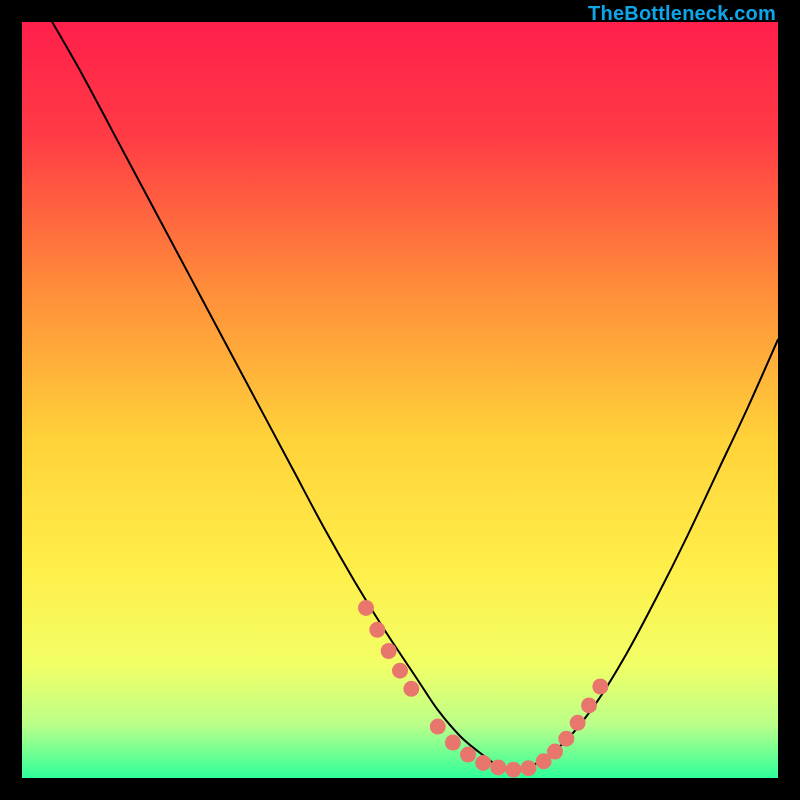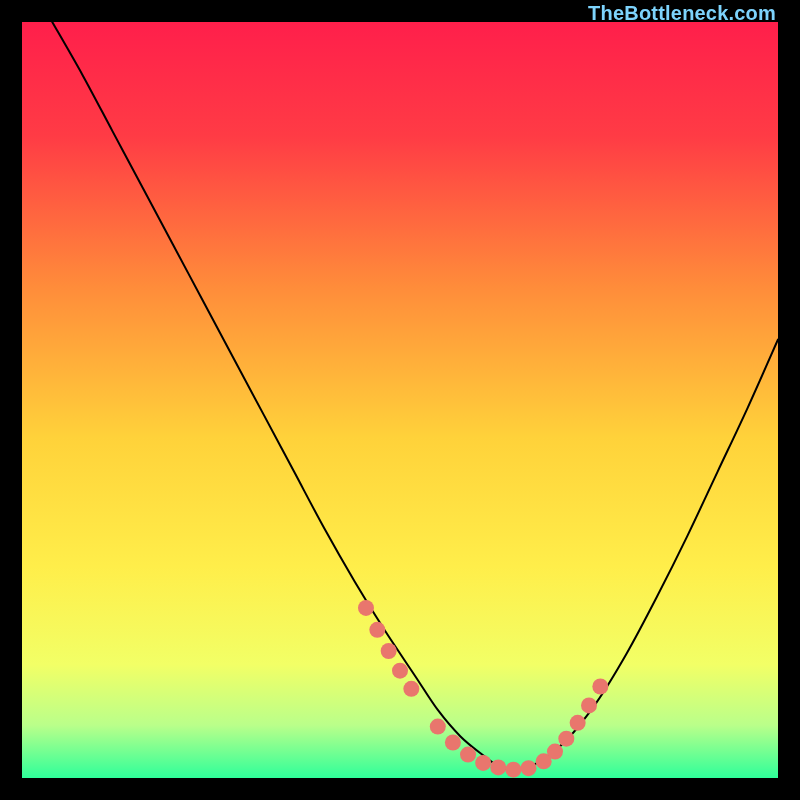--- a/index.html
+++ b/index.html
@@ -25,21 +25,21 @@
     width: 756px;
     height: 756px;
   }
   .watermark {
     position: absolute;
     top: 2px;
     right: 24px;
     font-family: Arial, Helvetica, sans-serif;
     font-size: 20px;
     font-weight: 600;
-    color: #7dd3fc;
+    color: #0ea5e9;
     letter-spacing: 0.2px;
     z-index: 10;
   }
   svg {
     display: block;
   }
 </style>
 </head>
 <body>
 

